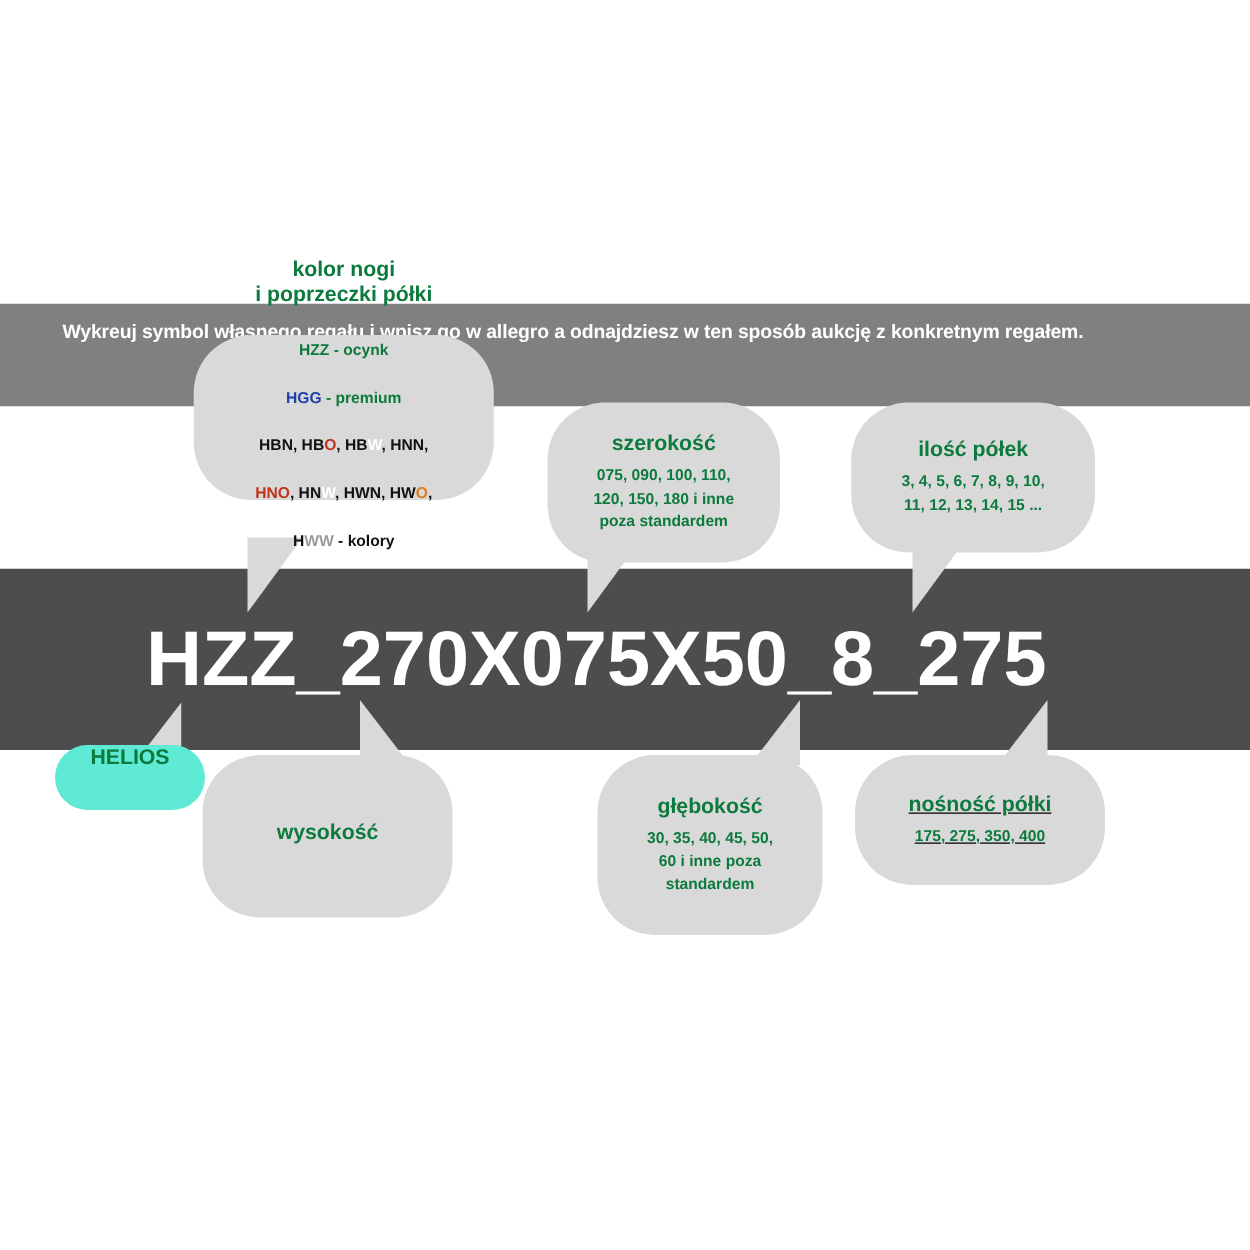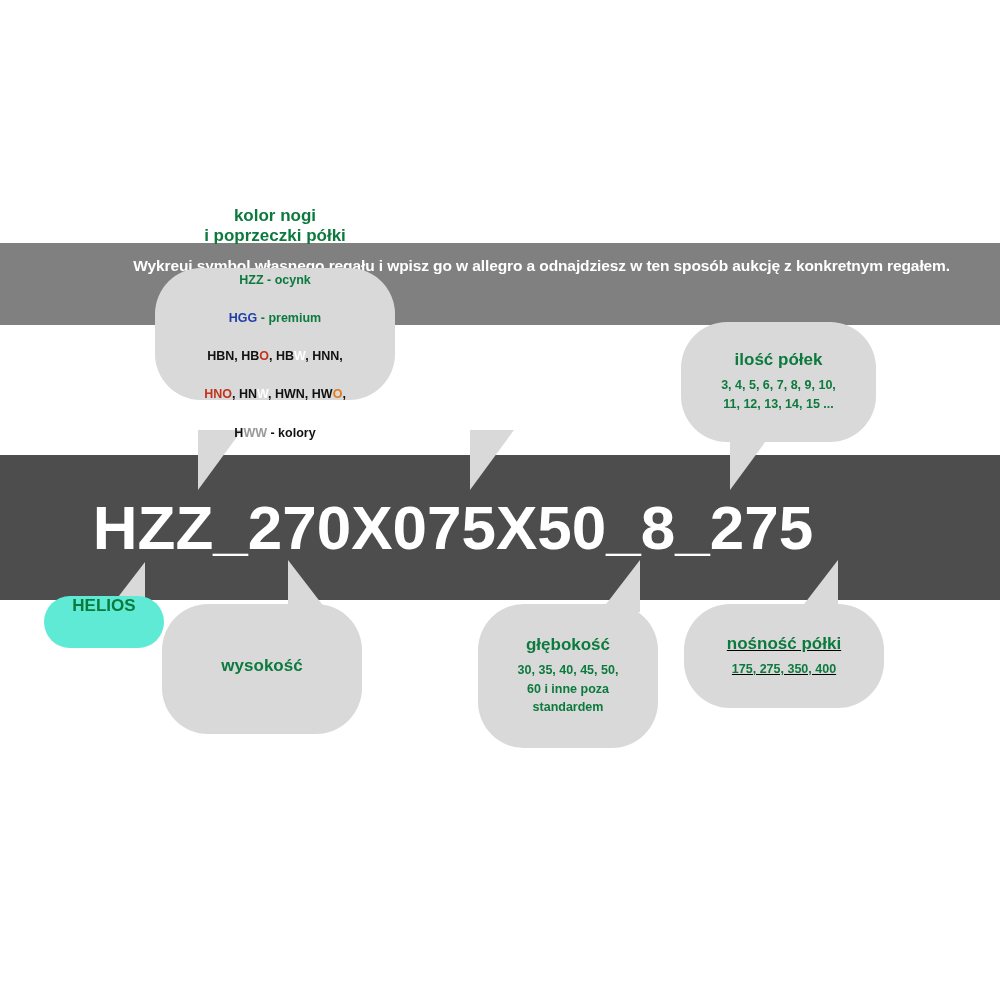--- a/index.html
+++ b/index.html
@@ -38,40 +38,41 @@
     height: 145px;
     background: #4d4d4d;
   }
 
   
   .headline {
     position: absolute;
     left: 50px;
     top: 255px;
     width: 900px;
-    text-align: right;
+    text-align: left;
     color: #ffffff;
     font-size: 15.5px;
     font-weight: bold;
     line-height: 1.45;
     letter-spacing: -0.1px;
   }
 
   
   .code {
     position: absolute;
     left: 0;
     top: 492px;
     width: 906px;
     text-align: center;
     color: #ffffff;
     font-size: 62px;
     font-weight: bold;
     letter-spacing: 0px;
     white-space: nowrap;
+    padding-left: 24px;
   }
 
   
   .bubble {
     position: absolute;
     background: #d9d9d9;
     border-radius: 46px;
     box-sizing: border-box;
     text-align: center;
     padding: 10px 12px;
@@ -164,20 +165,26 @@
 i poprzeczki półki</div>
     <div class="body">
       <div class="legend-line"><span class="c-green">HZZ</span><span class="c-green"> - ocynk</span></div>
       <div class="legend-line"><span class="c-blue">HGG</span><span class="c-green"> - premium</span></div>
       <div class="legend-line"><span class="c-black">HB</span><span class="c-black">N</span><span class="c-black">, </span><span class="c-black">HB</span><span class="c-red">O</span><span class="c-black">, </span><span class="c-black">HB</span><span class="c-white">W</span><span class="c-black">, </span><span class="c-black">HNN</span><span class="c-black">,</span></div>
       <div class="legend-line"><span class="c-red">HNO</span><span class="c-black">, </span><span class="c-black">HN</span><span class="c-white">W</span><span class="c-black">, </span><span class="c-black">HWN</span><span class="c-black">, </span><span class="c-black">HW</span><span class="c-orange">O</span><span class="c-black">,</span></div>
       <div class="legend-line"><span class="c-black">H</span><span class="c-gray">WW</span><span class="c-black"> - kolory</span></div>
     </div>
   </div>
 
+  <div class="bubble" style="left:438px; top:322px; width:186px; height:128px;">
+    <div class="title">szerokość</div>
+    <div class="body">075, 090, 100, 110,
+120, 150, 180  i inne
+poza standardem</div>
+  </div>
 
   <div class="bubble" style="left:681px; top:322px; width:195px; height:120px;">
     <div class="title">ilość półek</div>
     <div class="body">3, 4, 5, 6, 7, 8, 9, 10,
 11, 12, 13, 14, 15 ...</div>
   </div>
 
   <div class="code">HZZ_270X075X50_8_275</div>
 
   <div class="helios" style="left:44px; top:596px; width:120px; height:52px;">

